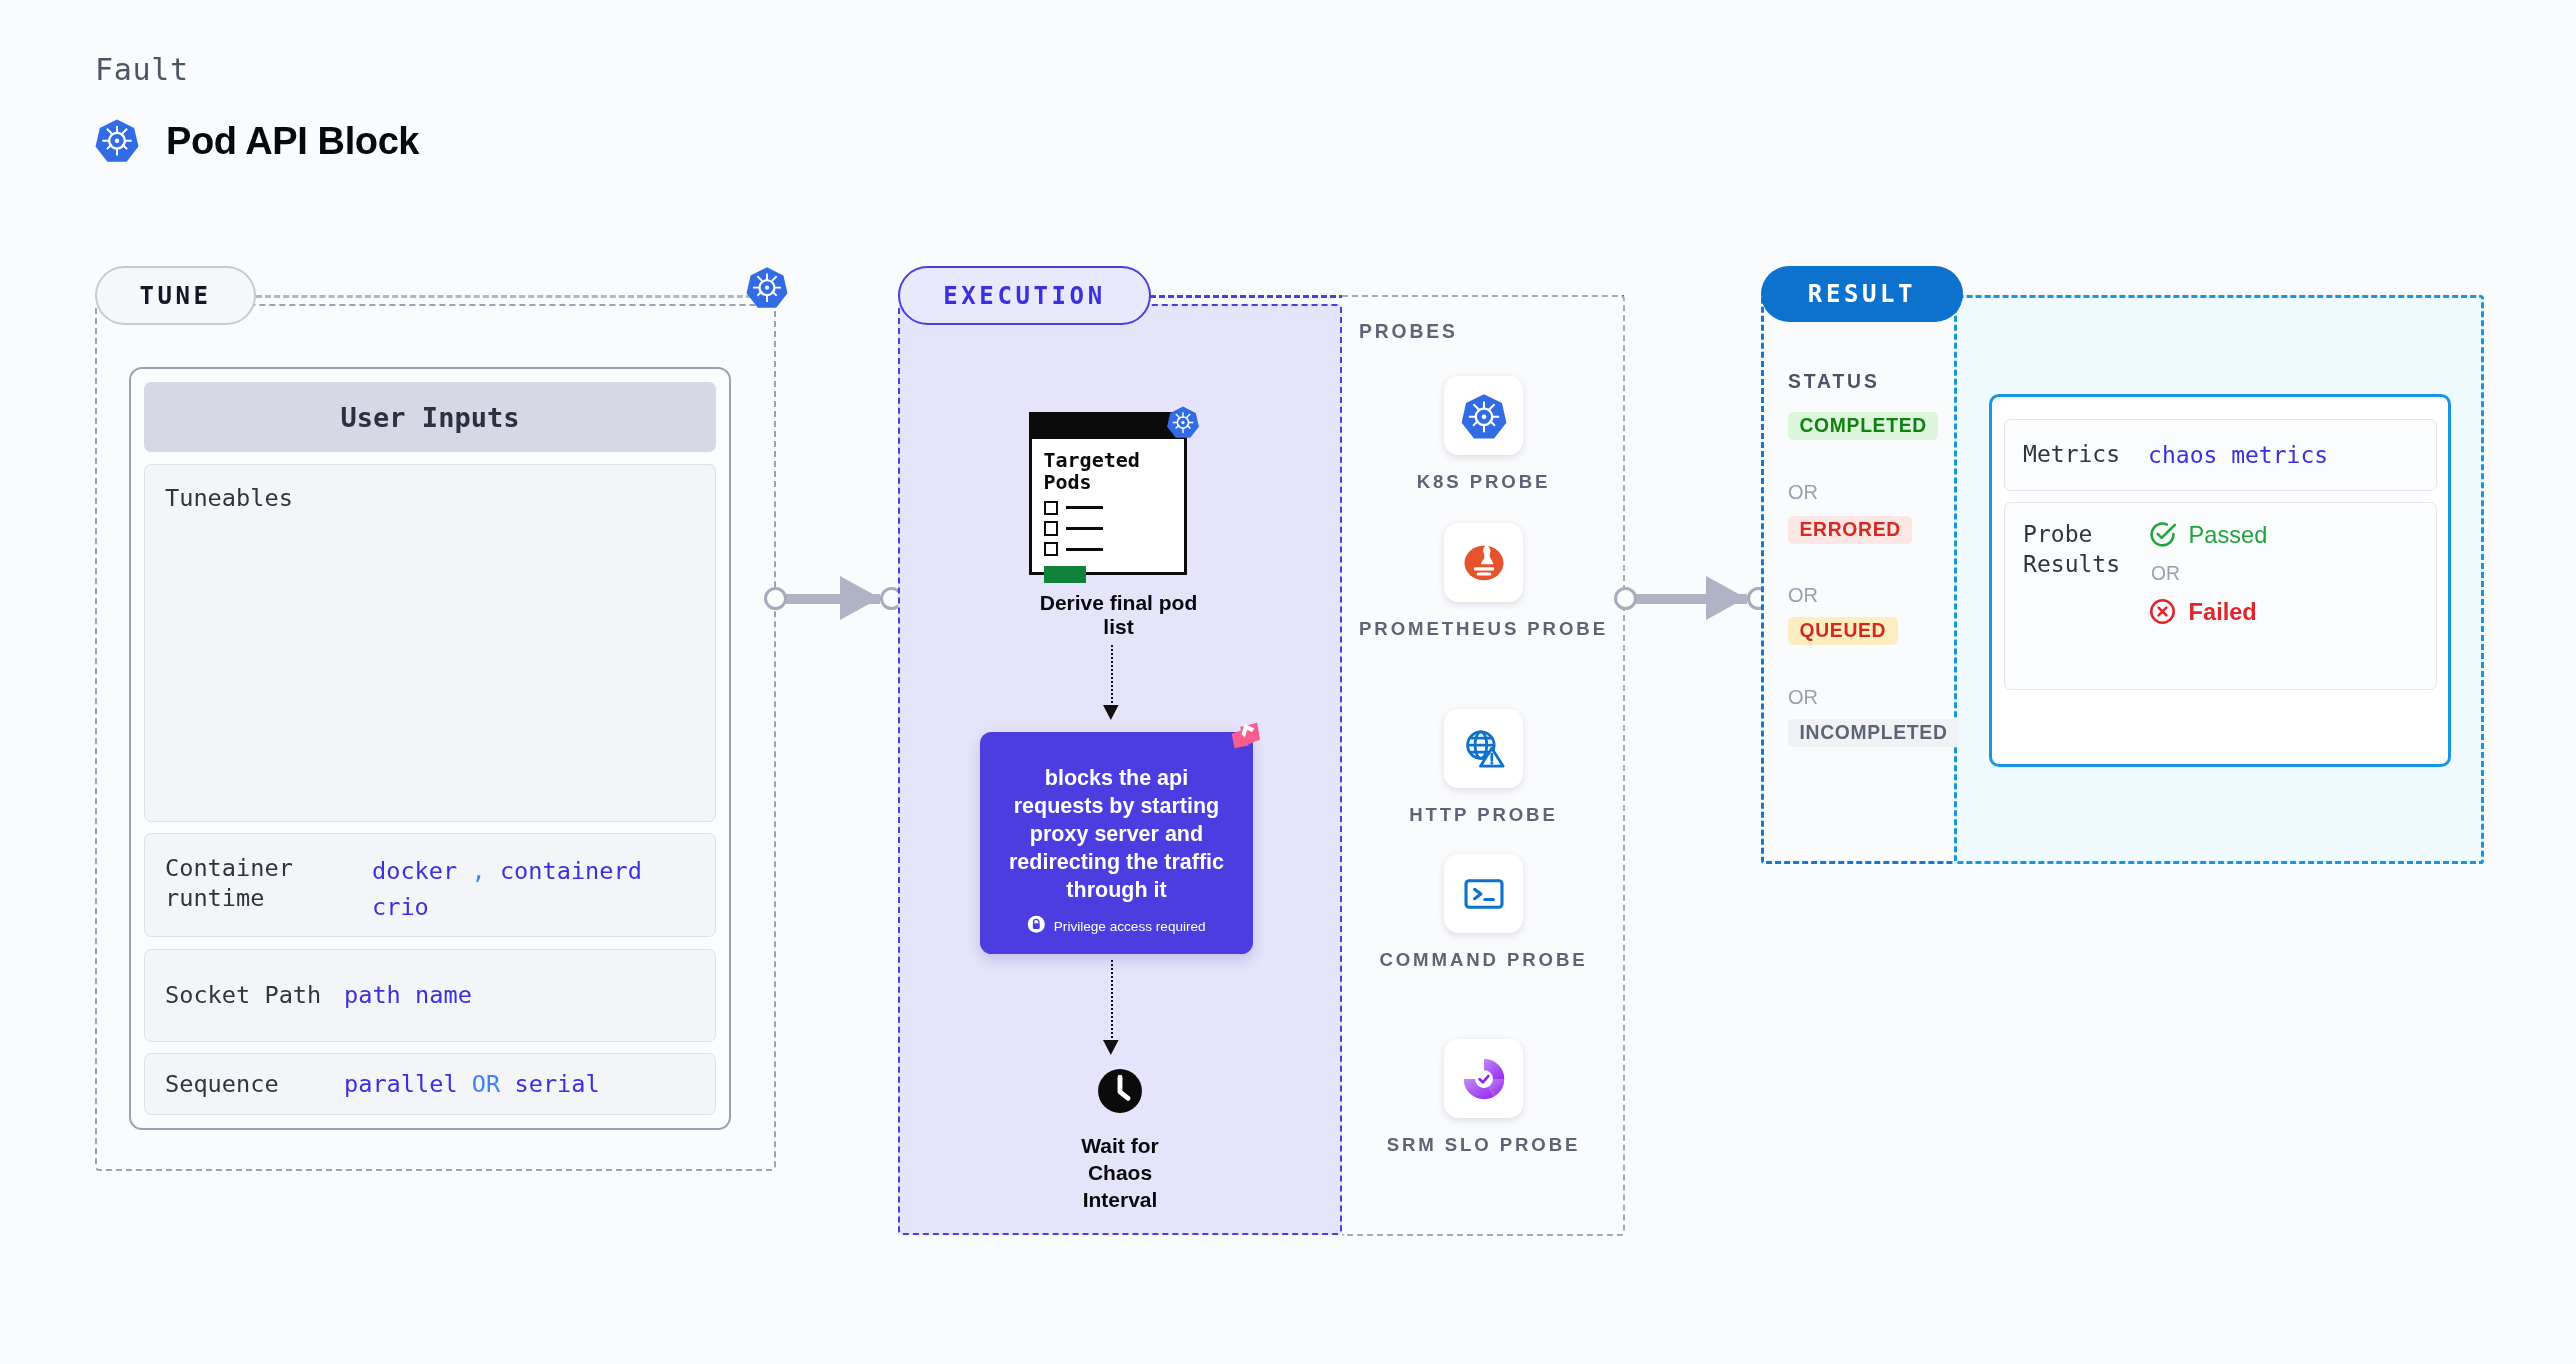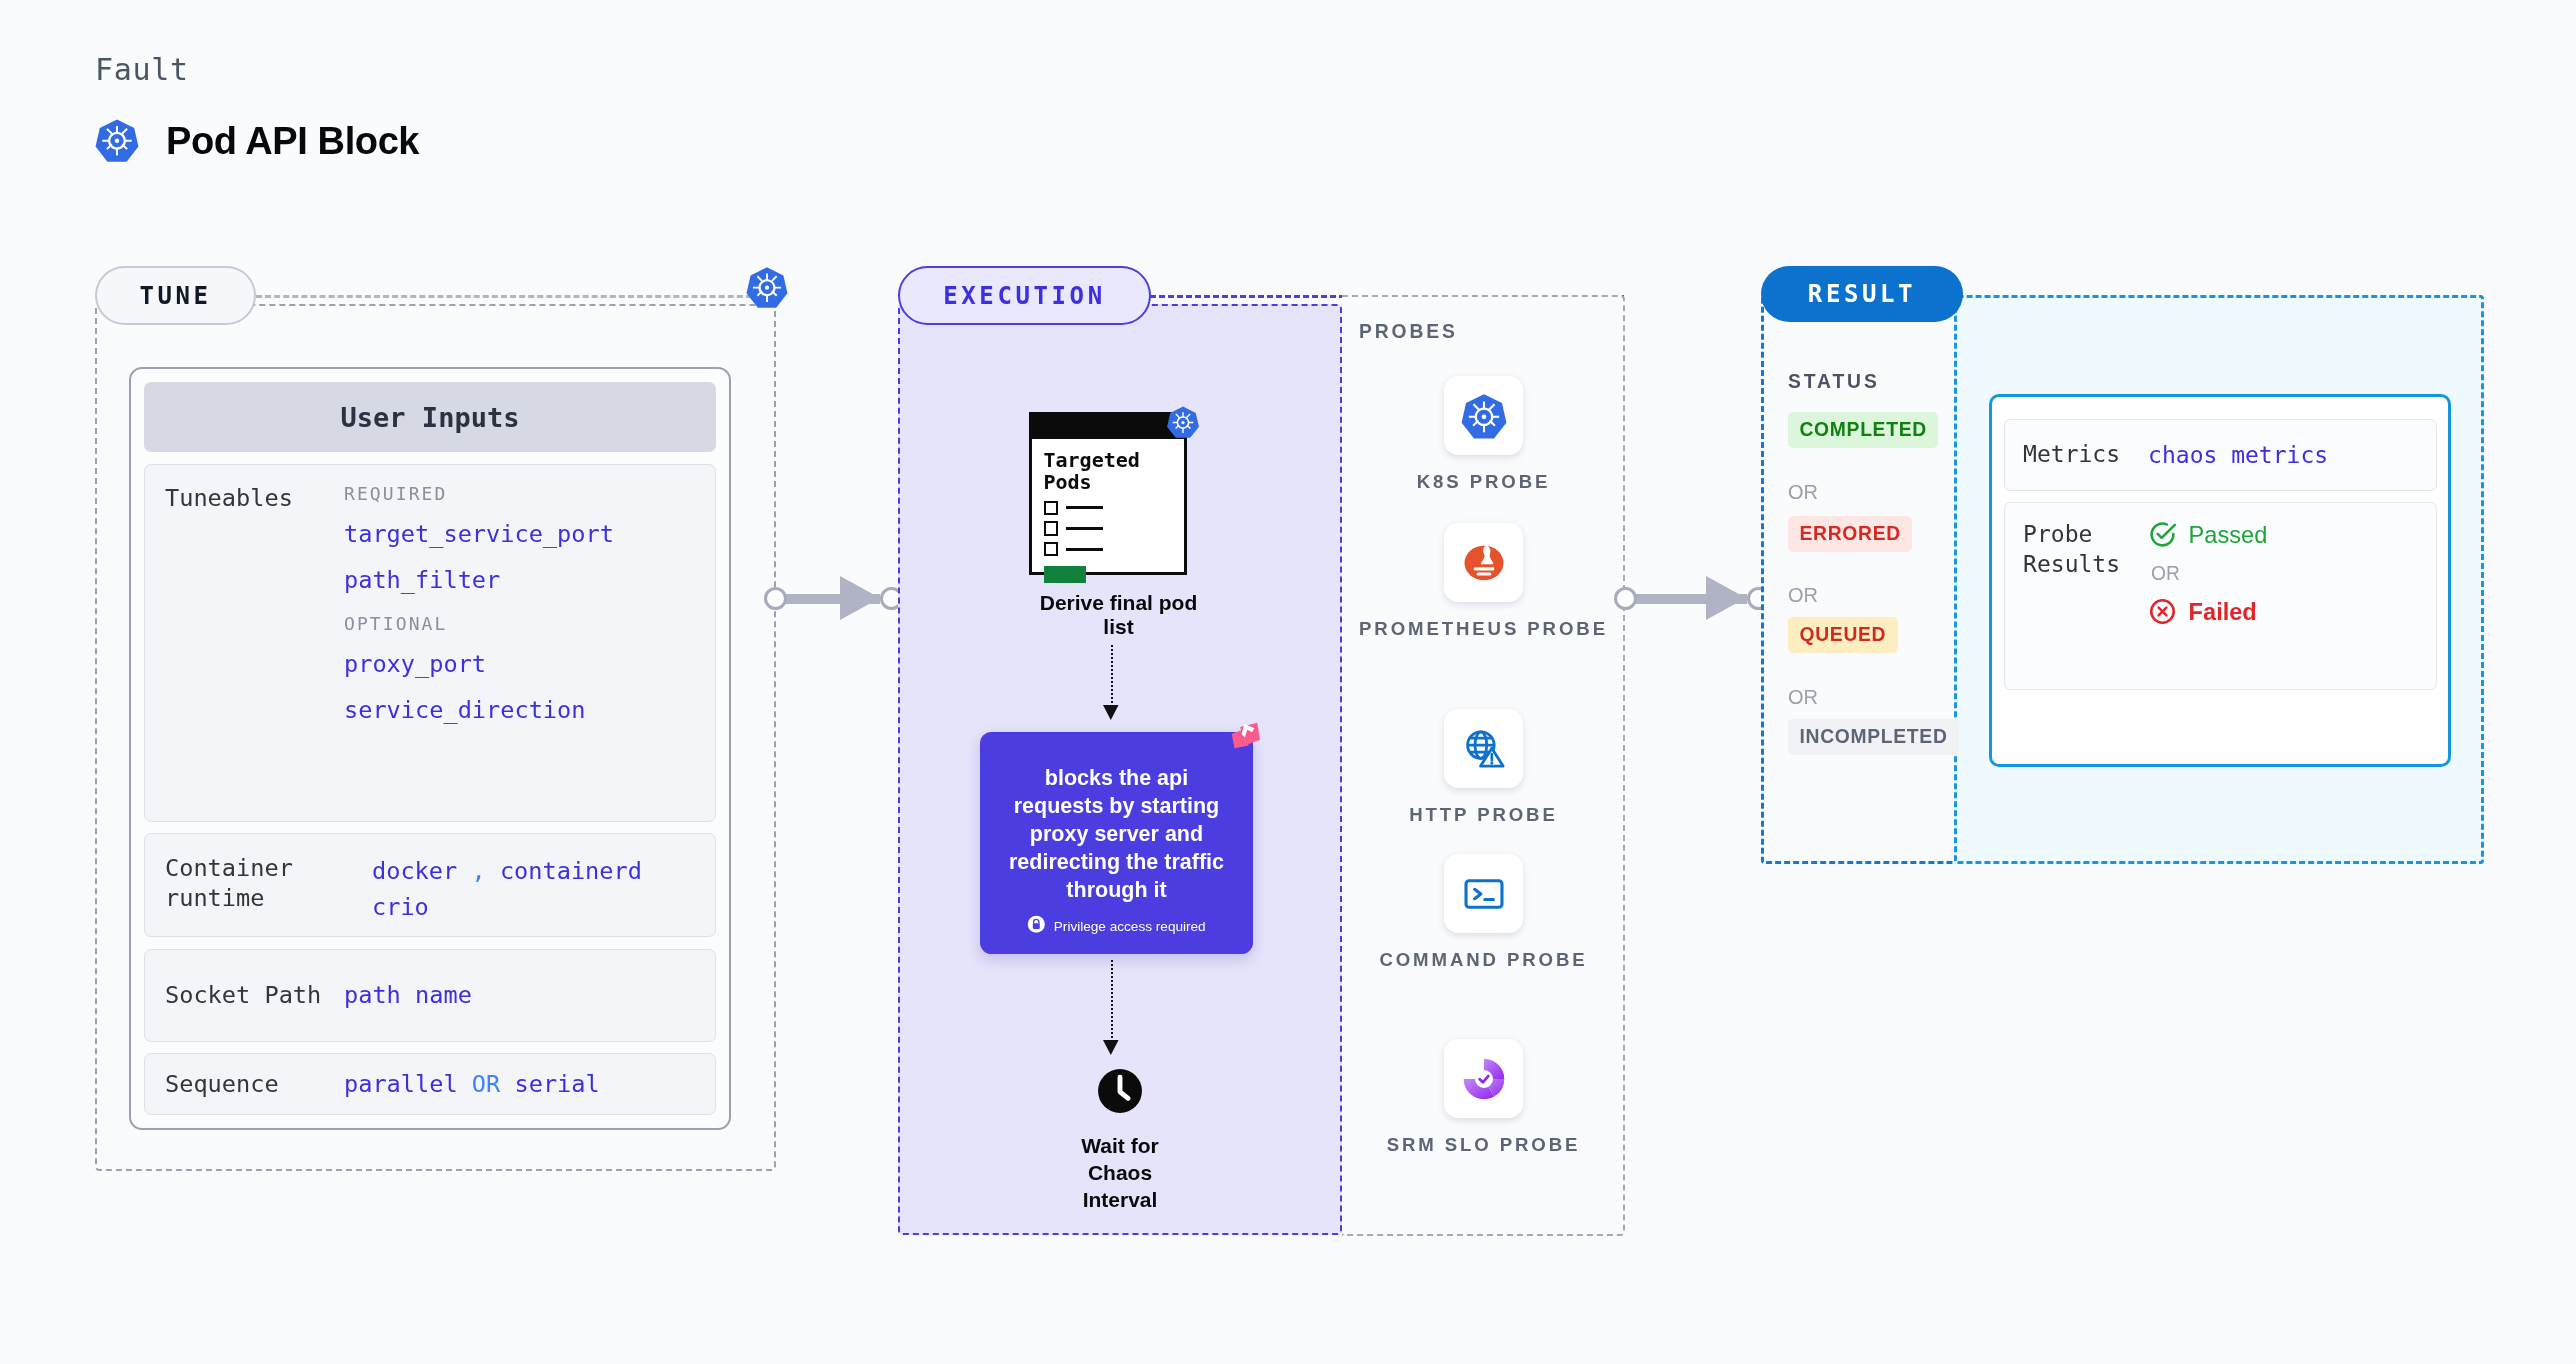--- a/index.html
+++ b/index.html
@@ -171,21 +171,21 @@
   #result-outer{
     position:absolute;left:1954px;top:295px;width:530px;height:569px;
     border:3.6px dashed #1795df;border-radius:3.6px;box-sizing:border-box;background:#effaff;
   }
   #status-label{
     position:absolute;left:1788px;top:371px;
     font-size:19.3px;font-weight:700;color:#4b5264;letter-spacing:2.9px;
   }
   .status-badge{
     position:absolute;display:inline-flex;align-items:center;justify-content:center;
-    border-radius:5px;font-size:19.3px;font-weight:700;letter-spacing:0.7px;padding:0 11.5px;height:36px;
+    border-radius:5px;font-size:19.3px;font-weight:700;letter-spacing:0.7px;padding:0 11.5px;height:28px;
   }
   .or-text{position:absolute;font-size:20px;color:#9aa0ae;}
 
   
   #output-card{
     position:absolute;left:1989px;top:394px;width:462px;height:373px;
     background:#ffffff;border:3.6px solid #1795df;border-radius:10px;box-sizing:border-box;padding:11.5px;
   }
   .out-head{
     height:61px;background:#d6d8e3;border-radius:6.4px;
@@ -260,28 +260,20 @@
       <path d="M32 20c-7.2 0-13 5.8-13 13s5.8 13 13 13 13-5.8 13-13-5.8-13-13-13zm0 3.4c5.3 0 9.6 4.3 9.6 9.6S37.3 42.6 32 42.6 22.4 38.3 22.4 33s4.3-9.6 9.6-9.6z"></path>
     </g>
   </svg>
 </div>
 
 <div id="user-inputs-card">
   <div class="ui-head">User Inputs</div>
 
   <div class="ui-row" style="height:358px;">
     <div class="lbl">Tuneables</div>
-    <div class="vals">
-      <div class="group-tag">REQUIRED</div>
-      <div class="tune-val">target_service_port</div>
-      <div class="tune-val">path_filter</div>
-      <div class="group-tag" style="margin-top:18.6px;">OPTIONAL</div>
-      <div class="tune-val">proxy_port</div>
-      <div class="tune-val">service_direction</div>
-    </div>
   </div>
 
   <div class="ui-row" style="height:104px;gap:28px;">
     <div class="lbl">Container runtime</div>
     <div class="vals inline-val">
       <span>docker</span>
       <span class="sep">,</span>
       <span>containerd</span><br>
       <span>crio</span>
     </div>

